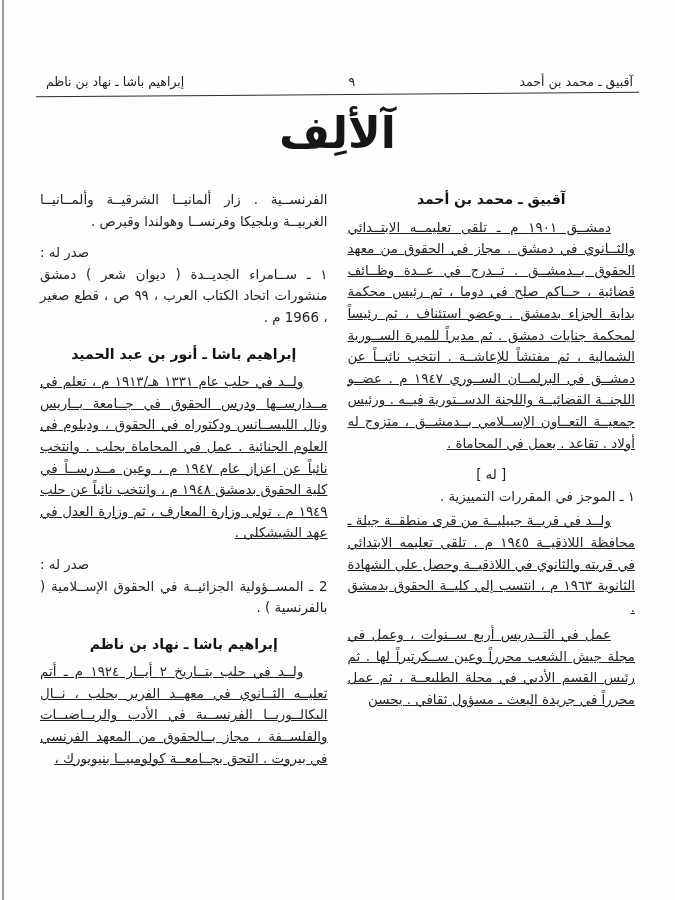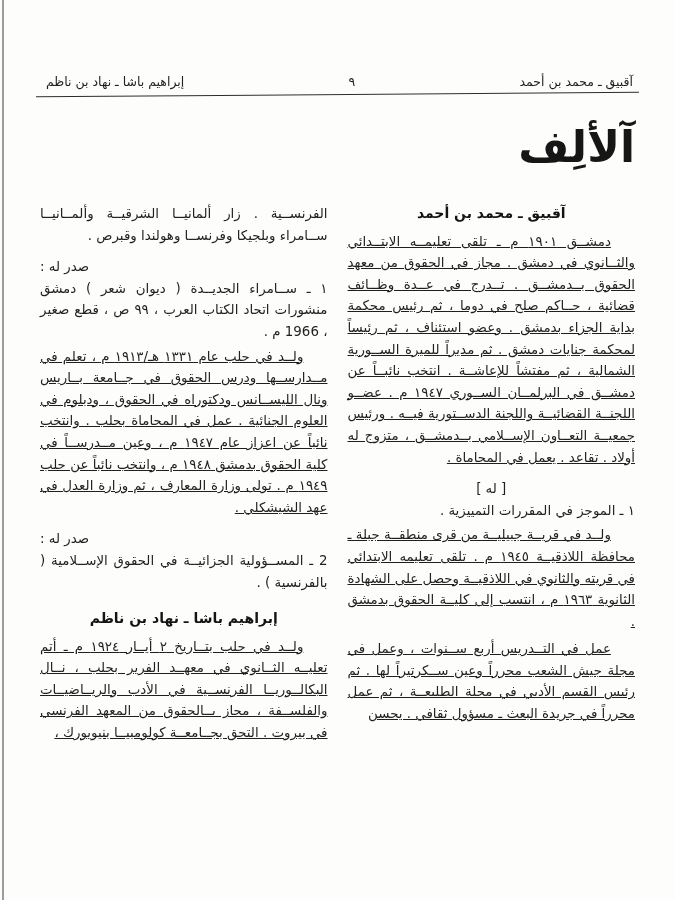--- a/index.html
+++ b/index.html
@@ -42,24 +42,24 @@
   .running-header .hdr-right {
     padding-right: 2px;
   }
   .header-rule {
     border: 0;
     border-top: 1.7px solid #2d2d2d;
     margin: 4px -4px 0 -4px;
     transform: rotate(-0.45deg);
   }
   .section-title {
-    text-align: right;
+    text-align: center;
     font-size: 44px;
     font-weight: bold;
-    margin-top: 26px;
+    margin-top: 12px;
     line-height: 52px;
     color: #161616;
   }
   .columns {
     display: flex;
     gap: 20px;
     margin-top: 30px;
     align-items: flex-start;
   }
   .col {
@@ -118,23 +118,24 @@
   <div class="columns">
     <div class="col">
         <div class="blk-heading">آقبيق ـ محمد بن أحمد</div>
         <div class="blk-para">دمشــق ١٩٠١ م ـ تلقى تعليمــه الابتــدائي والثــانوي في دمشق . مجاز في الحقوق من معهد الحقوق بــدمشــق . تــدرج في عــدة وظــائف قضائية ، حــاكم صلح في دوما ، ثم رئيس محكمة بداية الجزاء بدمشق . وعضو استئناف ، ثم رئيساً لمحكمة جنايات دمشق . ثم مديراً للميرة الســورية الشمالية ، ثم مفتشاً للإعاشــة . انتخب نائبــاً عن دمشــق في البرلمــان الســوري ١٩٤٧ م . عضــو اللجنــة القضائيــة واللجنة الدســتورية فيــه . ورئيس جمعيــة التعــاون الإســلامي بــدمشــق ، متزوج له أولاد . تقاعد . يعمل في المحاماة .</div>
         <div class="blk-bracket">[ له ]</div>
         <div class="blk-work">١ ـ الموجز في المقررات التمييزية .</div>
         <div class="blk-para">ولــد في قريــة جبيليــة من قرى منطقــة جبلة ـ محافظة اللاذقيــة ١٩٤٥ م . تلقى تعليمه الابتدائي في قريته والثانوي في اللاذقيــة وحصل على الشهادة الثانوية ١٩٦٣ م ، انتسب إلى كليــة الحقوق بدمشق .</div>
         <div class="blk-para">عمل في التــدريس أربع ســنوات ، وعمل في مجلة جيش الشعب محرراً وعين ســكرتيراً لها . ثم رئيس القسم الأدبي في مجلة الطليعــة ، ثم عمل محرراً في جريدة البعث ـ مسؤول ثقافي . يحسن</div>
       </div>
     <div class="col">
-        <div class="blk-para-cont">الفرنســية . زار ألمانيــا الشرقيــة وألمــانيــا ســامراء وبلجيكا وفرنســا وهولندا وقبرص .</div>
+        <div class="blk-para-cont">الفرنســية . زار ألمانيــا الشرقيــة وألمــانيــا الغربيــة وبلجيكا وفرنســا وهولندا وقبرص .</div>
         <div class="blk-label">صدر له :</div>
         <div class="blk-work">١ ـ ســامراء الجديــدة ( ديوان شعر ) دمشق منشورات اتحاد الكتاب العرب ، ٩٩ ص ، قطع صغير ، 1966 م .</div>
+        <div class="blk-heading">إبراهيم باشا ـ أنور بن عبد الحميد</div>
         <div class="blk-para">ولــد في حلب عام ١٣٣١ هـ/١٩١٣ م ، تعلم في مــدارســها ودرس الحقوق في جــامعة بــاريس ونال الليســانس ودكتوراه في الحقوق ، ودبلوم في العلوم الجنائية . عمل في المحاماة بحلب . وانتخب نائباً عن اعزاز عام ١٩٤٧ م ، وعين مــدرســاً في كلية الحقوق بدمشق ١٩٤٨ م ، وانتخب نائباً عن حلب ١٩٤٩ م . تولى وزارة المعارف ، ثم وزارة العدل في عهد الشيشكلي .</div>
         <div class="blk-label">صدر له :</div>
         <div class="blk-work">2 ـ المســؤولية الجزائيــة في الحقوق الإســلامية ( بالفرنسية ) .</div>
         <div class="blk-heading">إبراهيم باشا ـ نهاد بن ناظم</div>
         <div class="blk-para">ولــد في حلب بتــاريخ ٢ أيــار ١٩٢٤ م ـ أتم تعليــه الثــانوي في معهــد الفرير بحلب ، نــال البكالــوريــا الفرنســية في الأدب والريــاضيــات والفلســفة ، مجاز بــالحقوق من المعهد الفرنسي في بيروت . التحق بجــامعــة كولومبيــا بنيويورك ،</div>
       </div>
   </div>
 
 </div>
 

